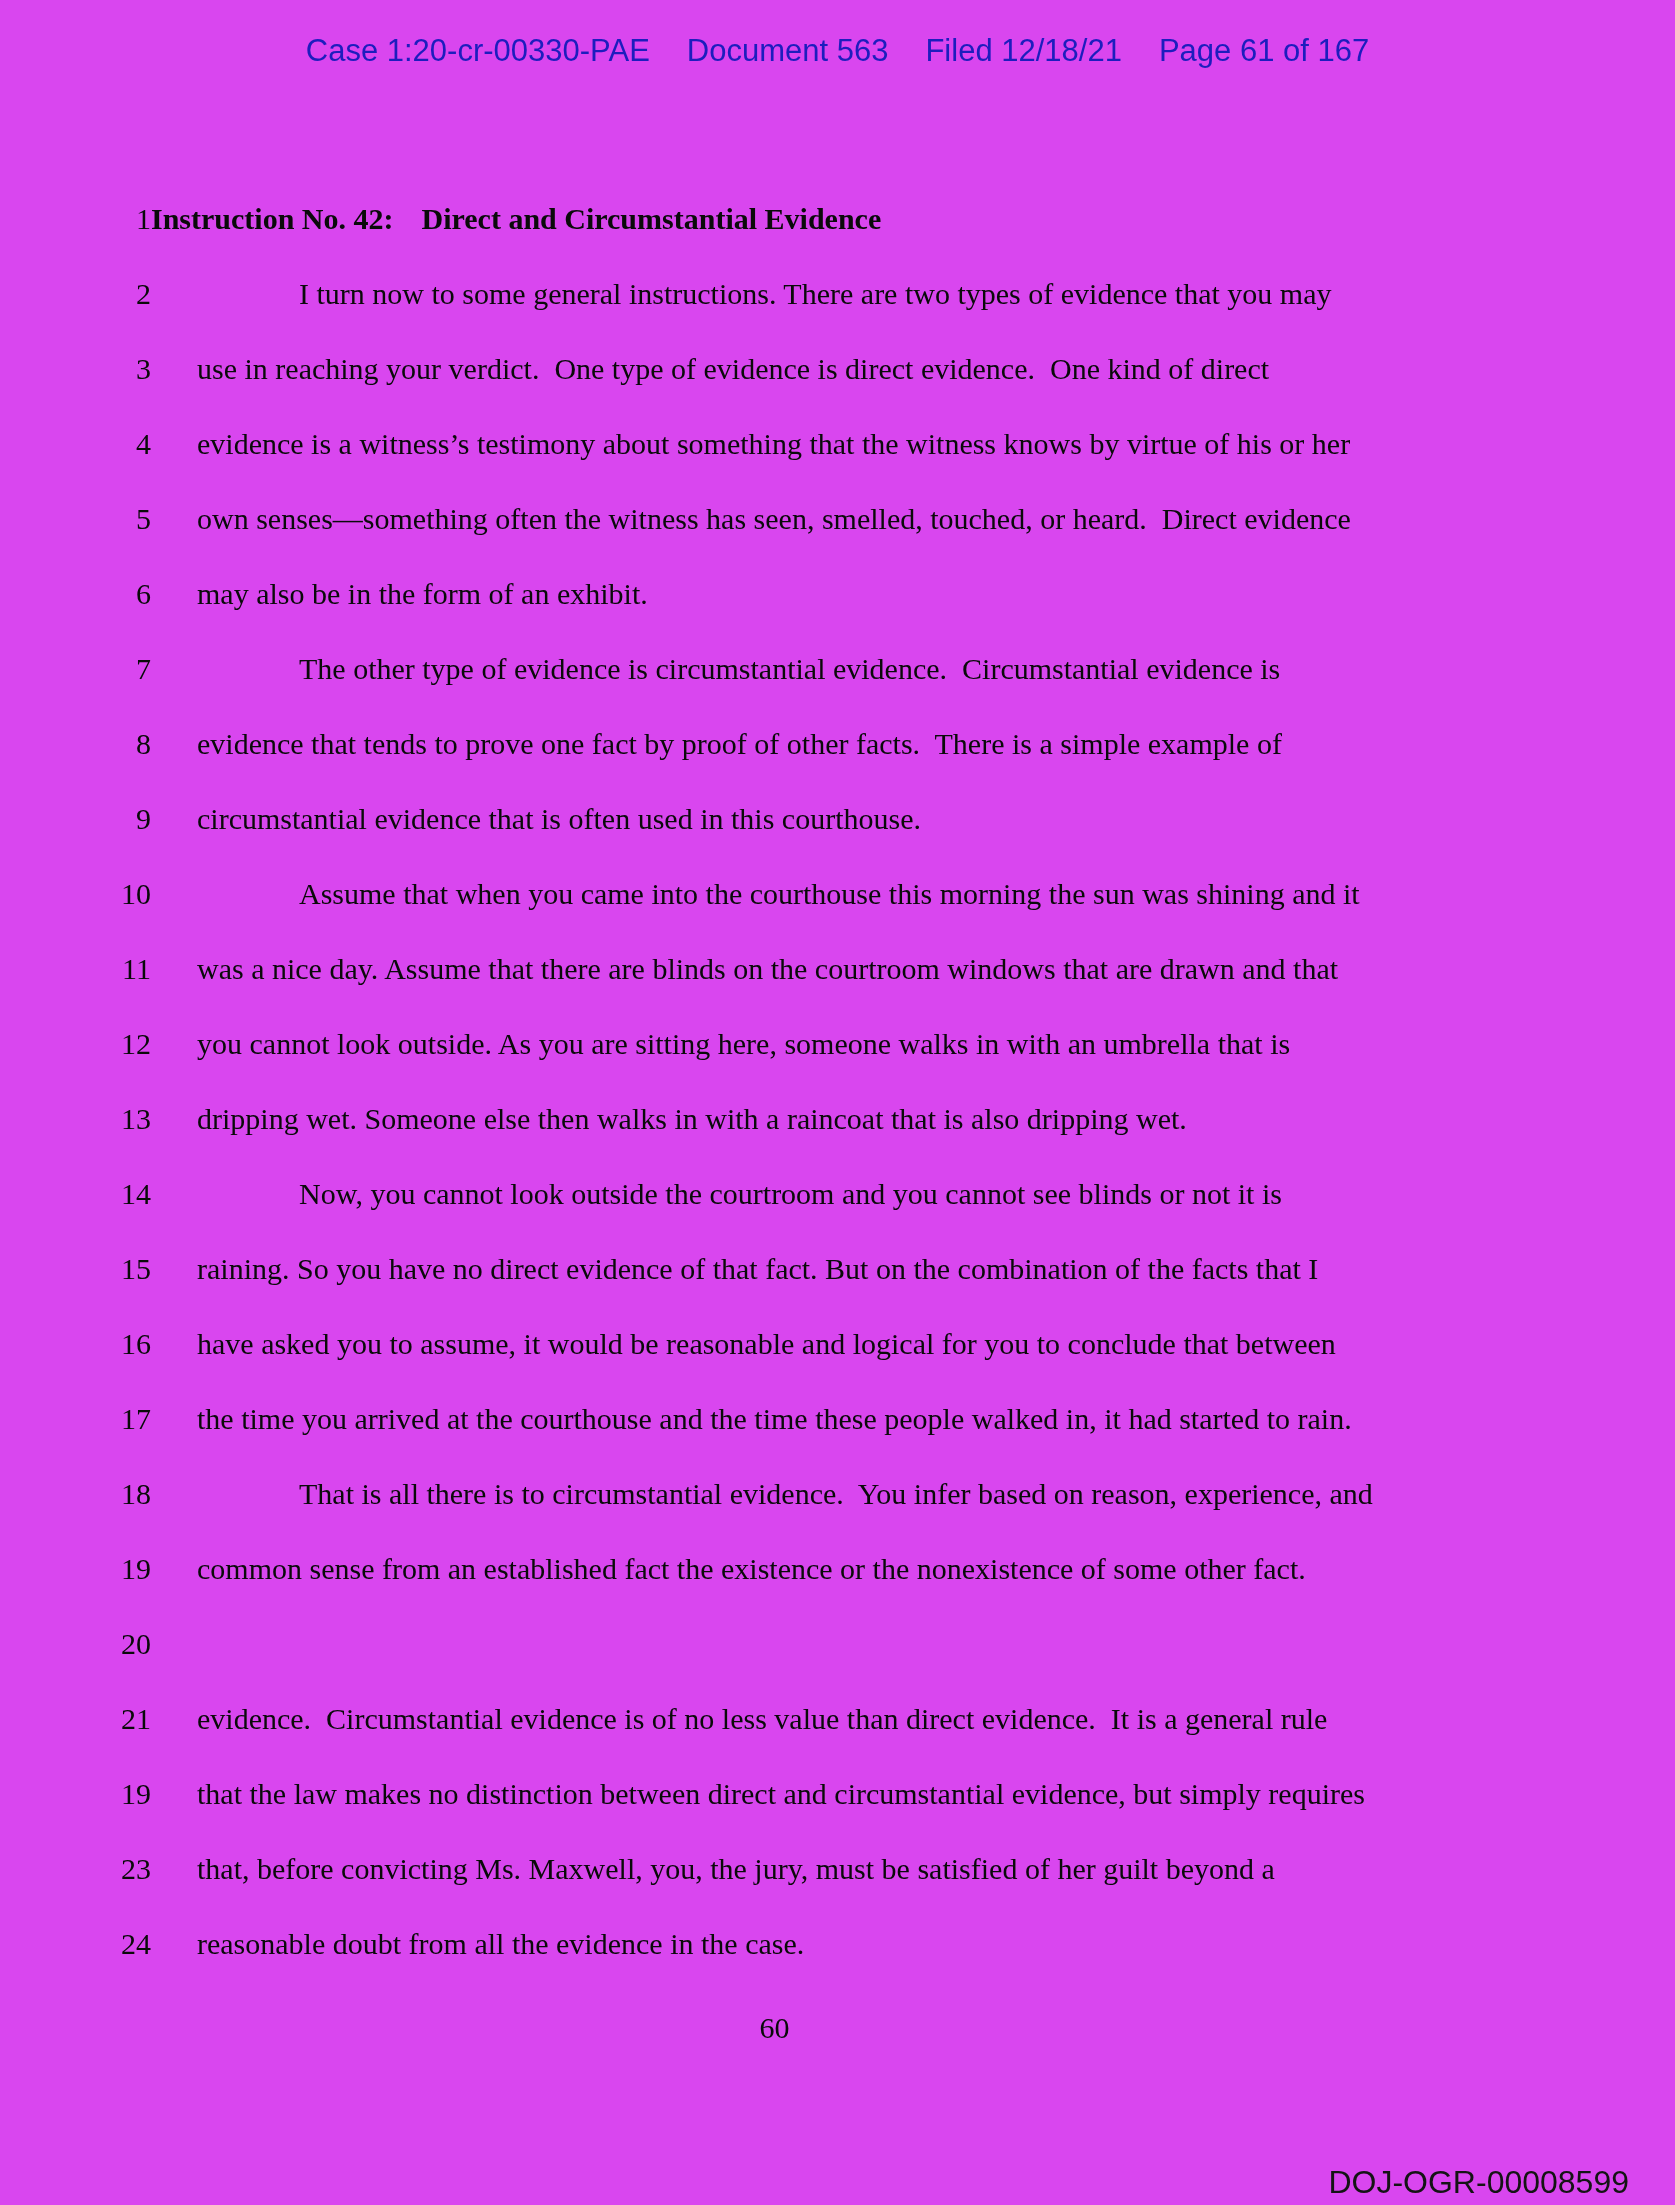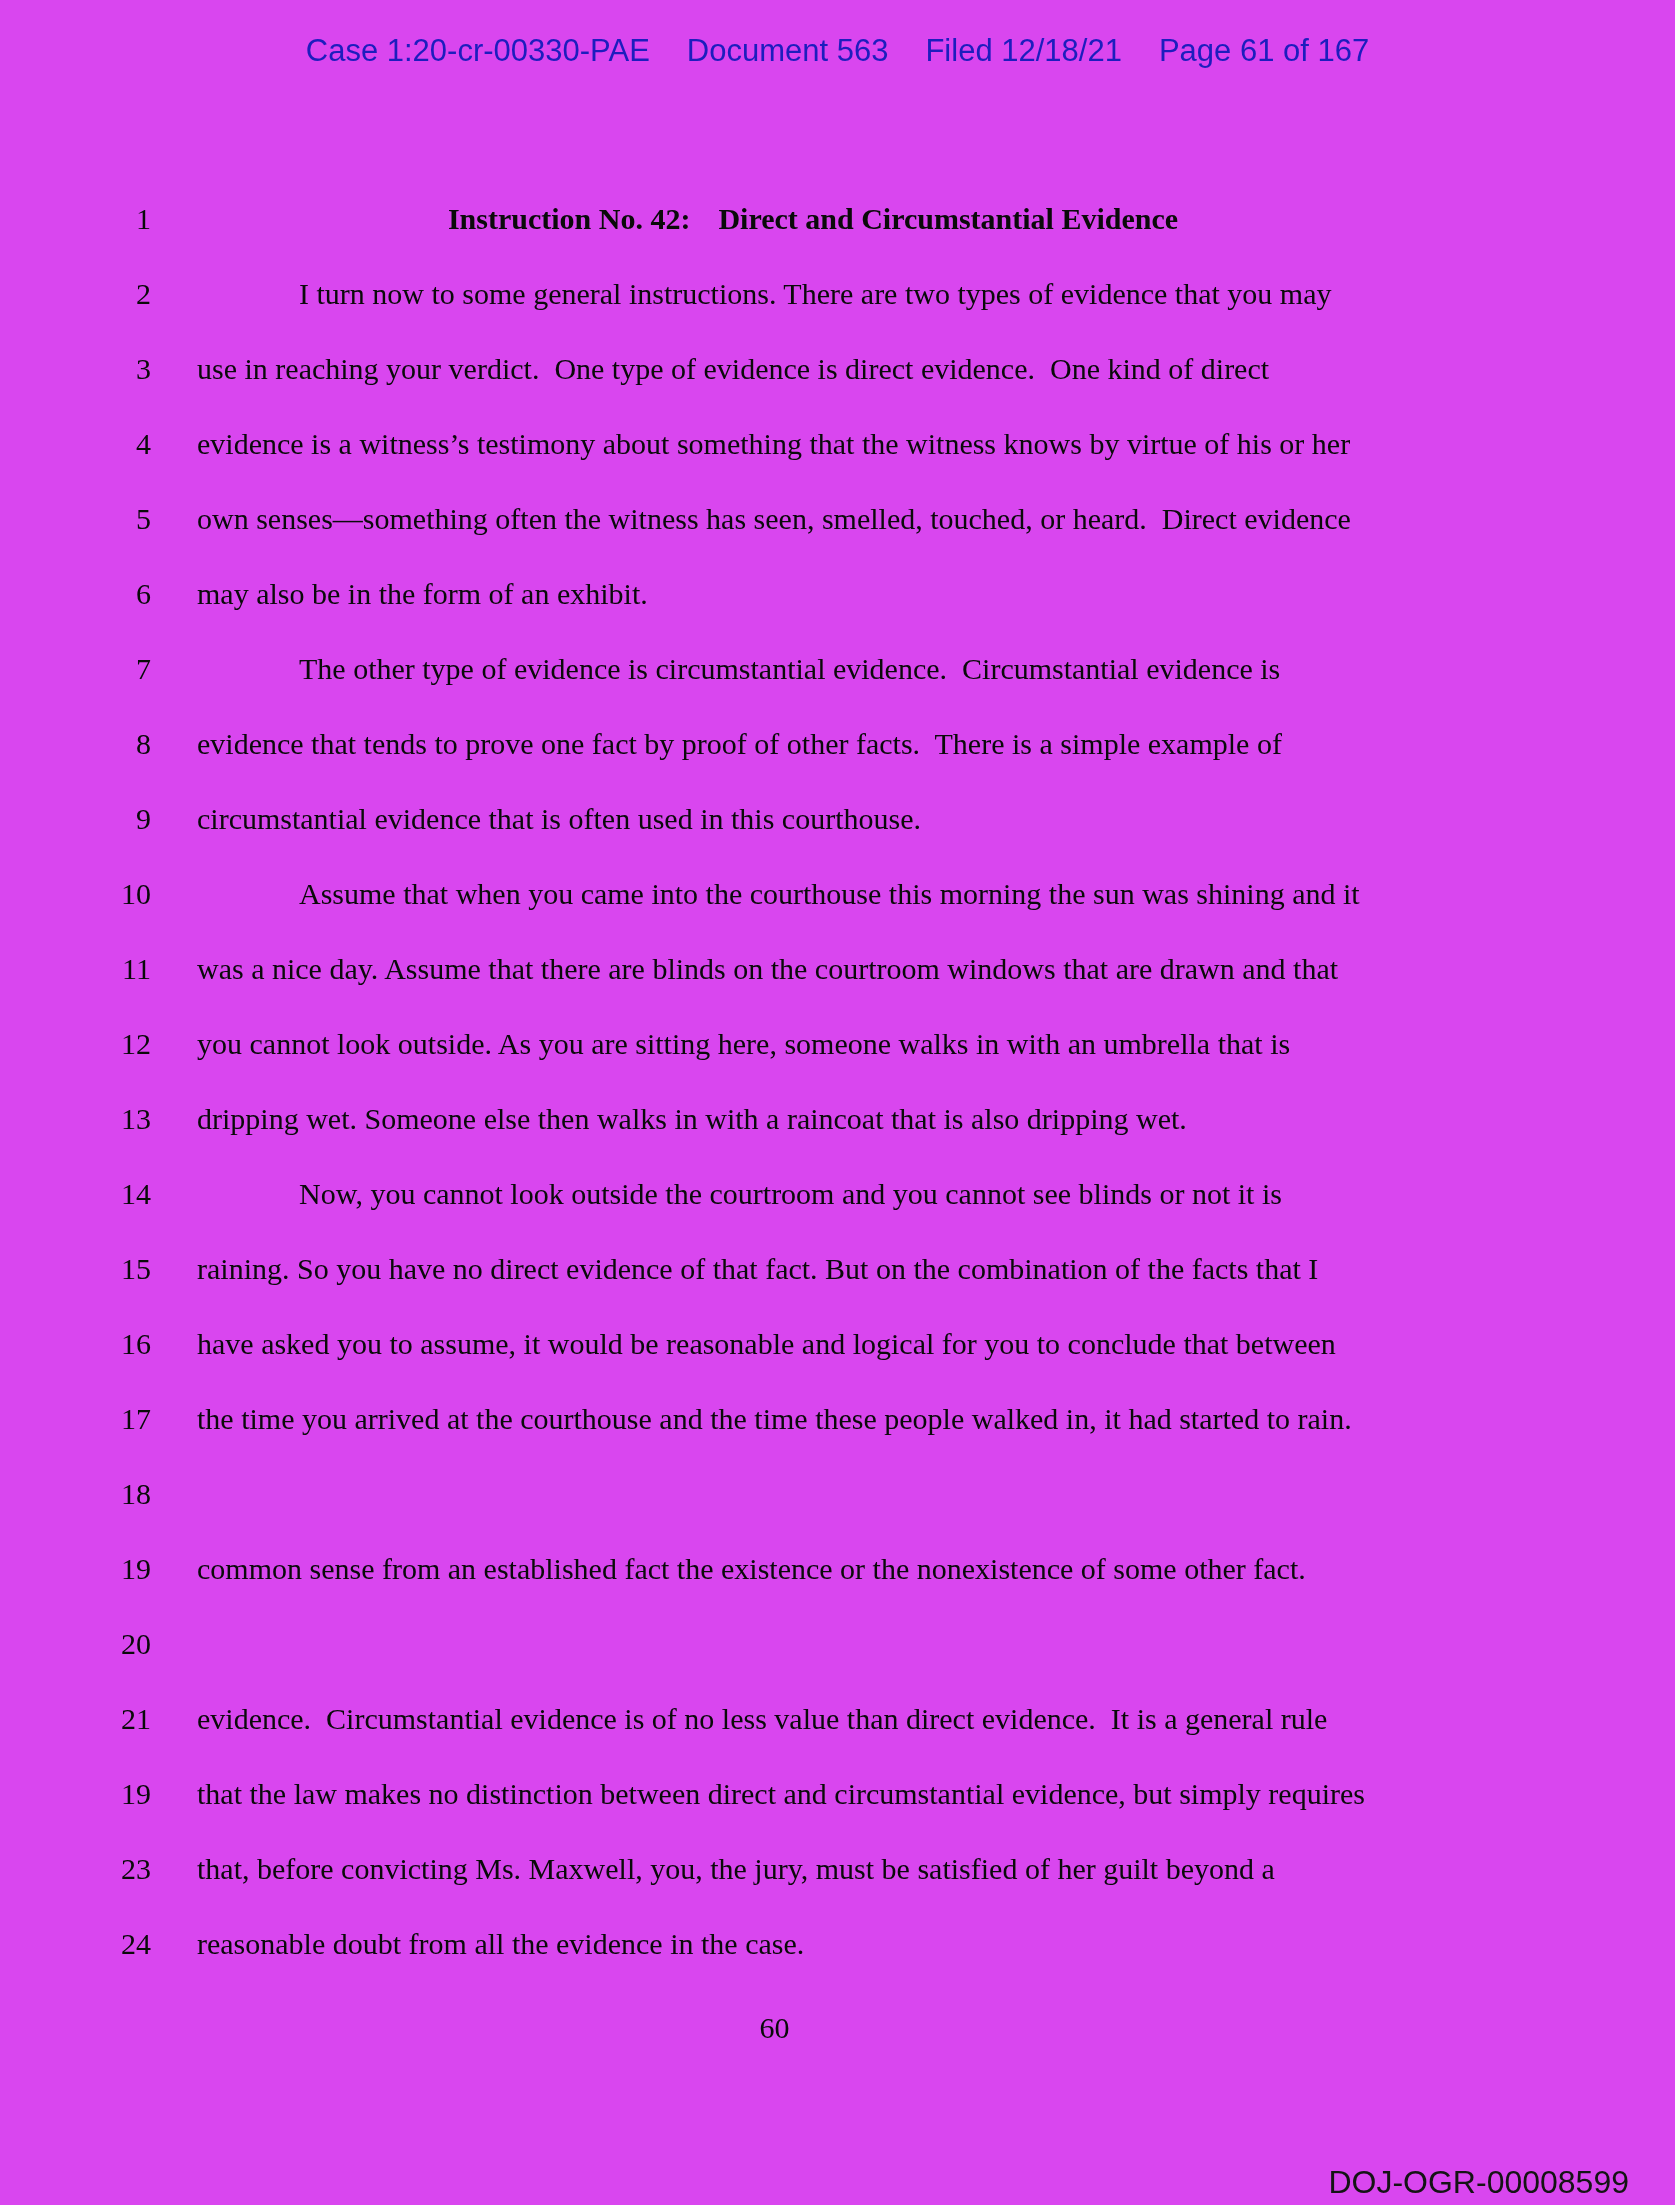--- a/index.html
+++ b/index.html
@@ -45,21 +45,21 @@
   }
   .text {
     padding-left: 46px;
     white-space: pre;
   }
   .indent .text { padding-left: 148px; }
   .title-text {
     flex: 1;
     margin-right: 200px;
     display: flex;
-    justify-content: center;
+    justify-content: flex-start;
     column-gap: 28px;
     font-weight: bold;
     white-space: pre;
   }
   .page-number {
     position: absolute;
     top: 2011px;
     left: 709px;
     width: 131px;
     text-align: center;
@@ -156,20 +156,21 @@
     <div class="line">
       <span class="num">16</span>
       <span class="text">have asked you to assume, it would be reasonable and logical for you to conclude that between</span>
     </div>
     <div class="line">
       <span class="num">17</span>
       <span class="text">the time you arrived at the courthouse and the time these people walked in, it had started to rain.</span>
     </div>
     <div class="line indent">
       <span class="num">18</span>
+      <span class="text">That is all there is to circumstantial evidence.  You infer based on reason, experience, and</span>
     </div>
     <div class="line">
       <span class="num">19</span>
       <span class="text">common sense from an established fact the existence or the nonexistence of some other fact.</span>
     </div>
     <div class="line indent">
       <span class="num">20</span>
     </div>
     <div class="line">
       <span class="num">21</span>

